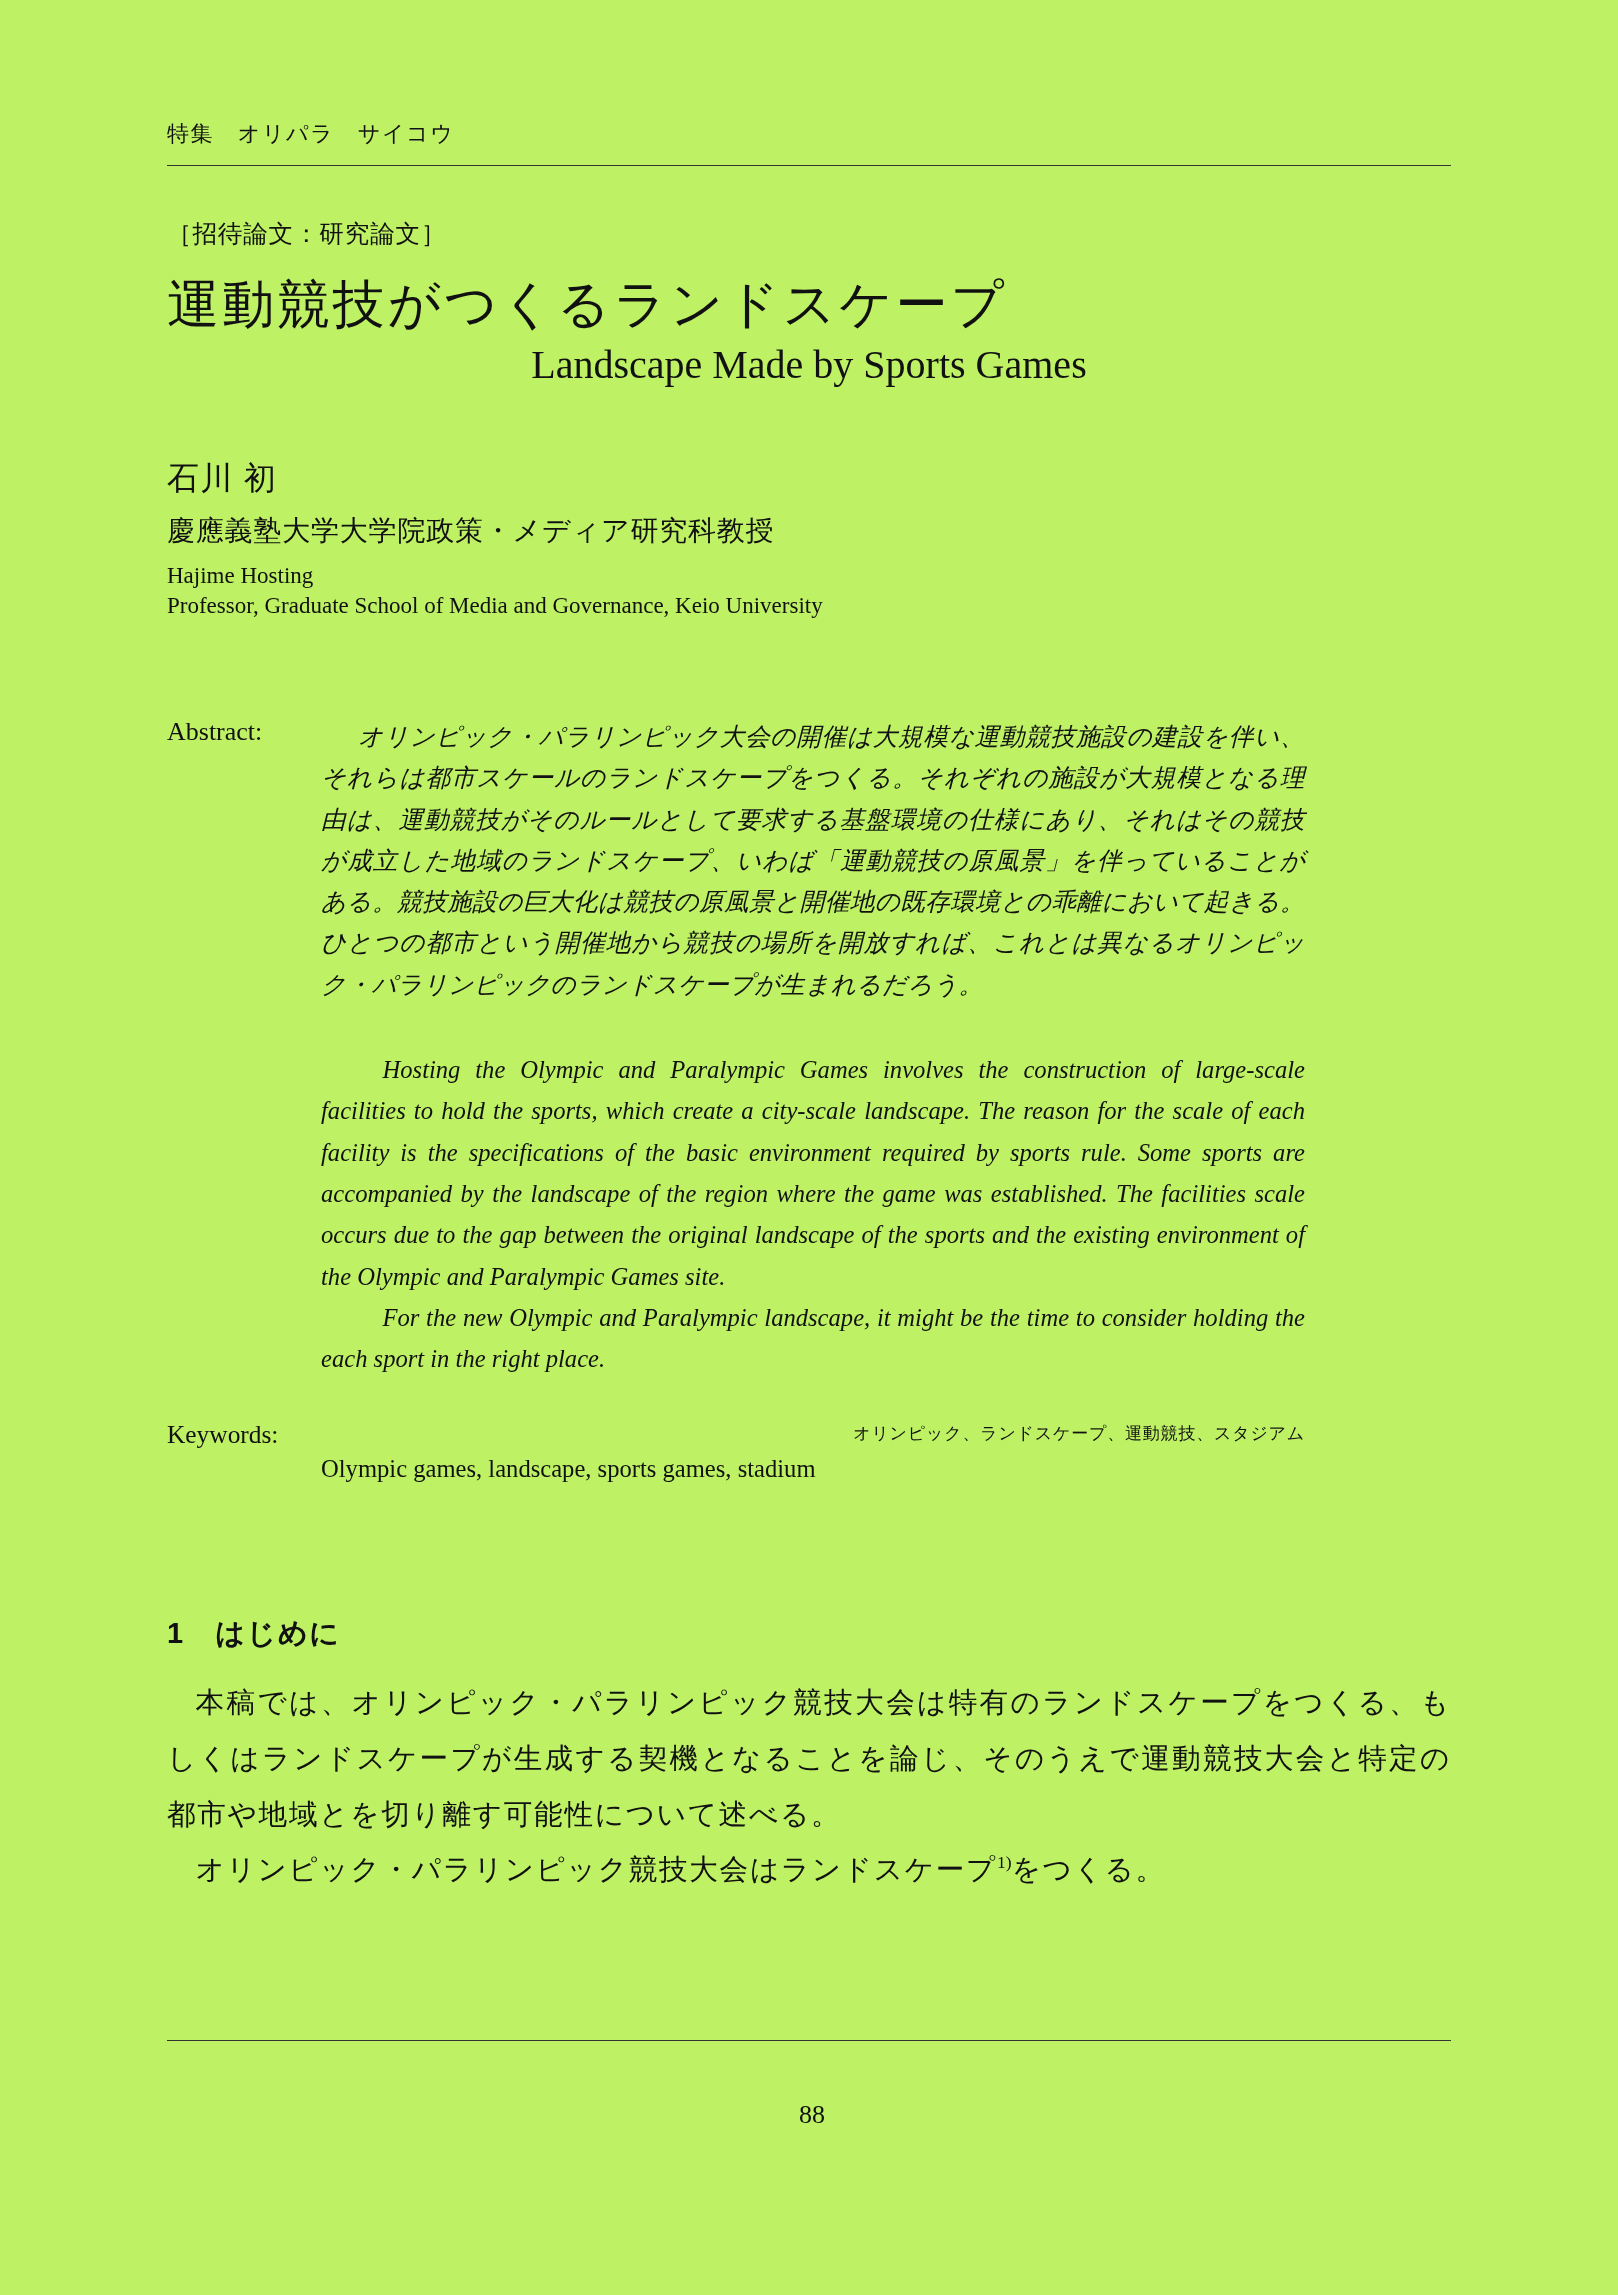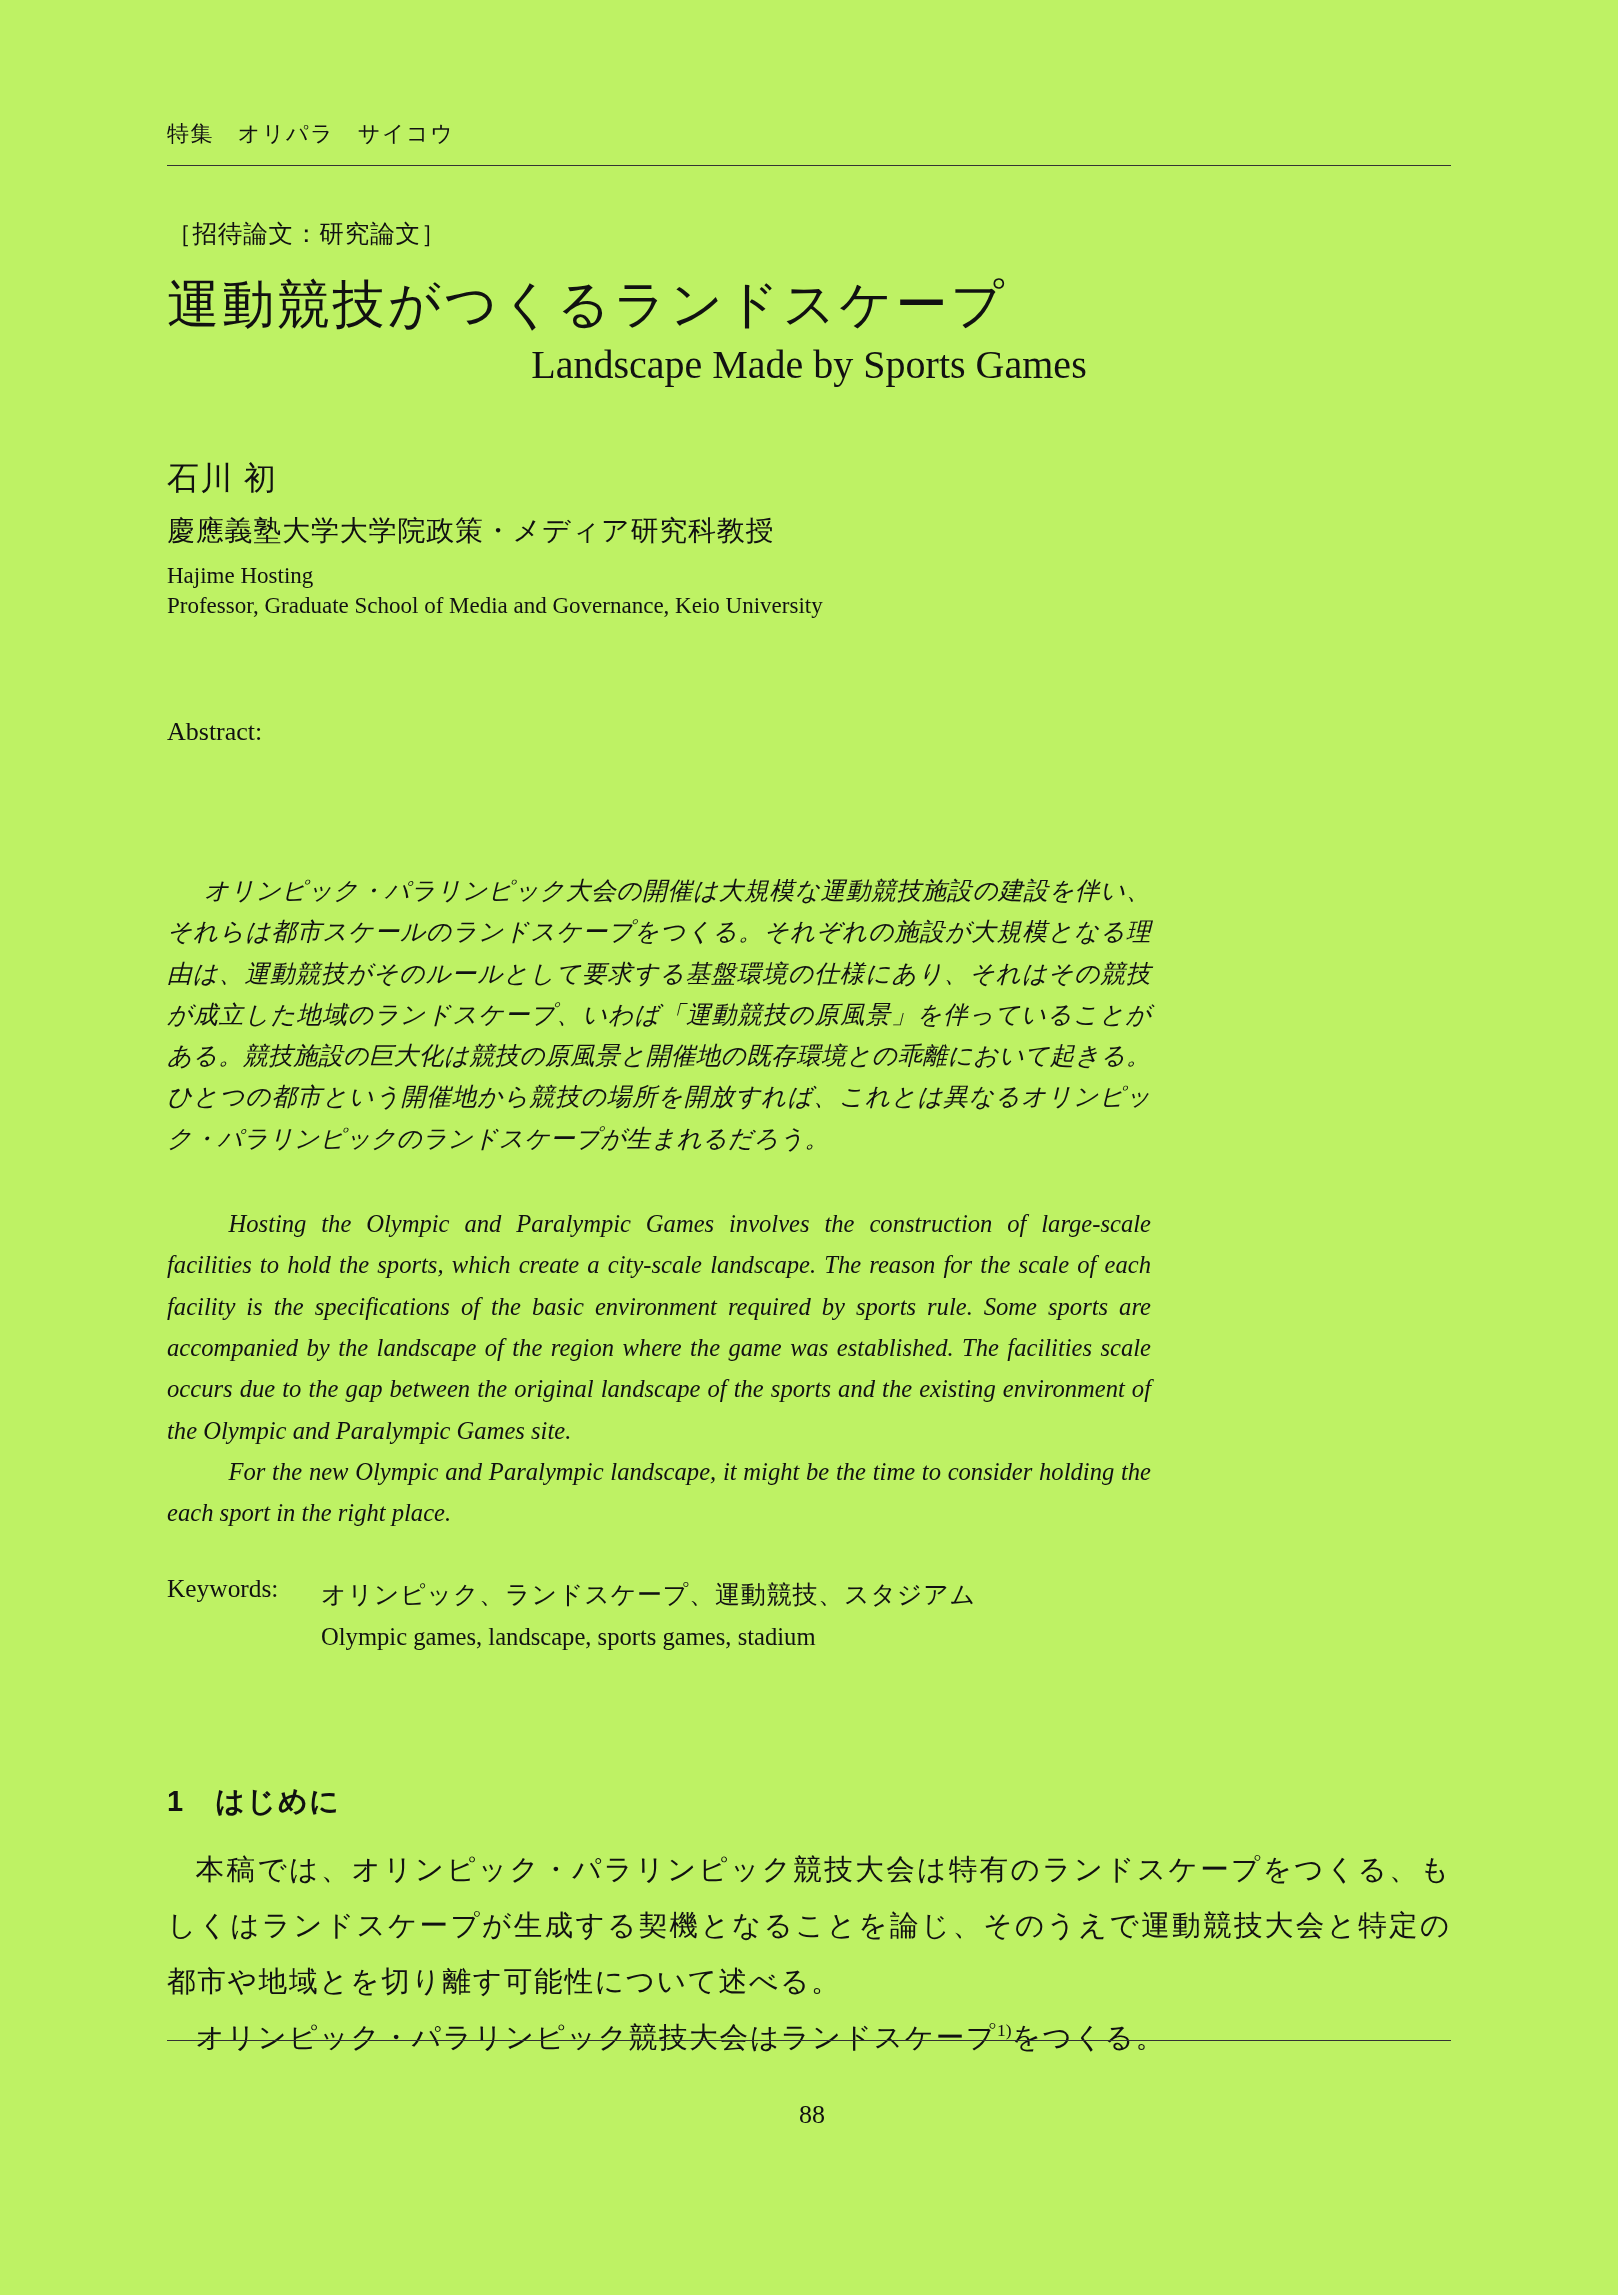--- a/index.html
+++ b/index.html
@@ -45,21 +45,21 @@
     text-align: center;
   }
 
   
   .author-ja { margin-top: 68px; font-size: 32px; letter-spacing: 1.6px; }
   .affil-ja  { margin-top: 11px; font-size: 28px; letter-spacing: 0.8px; }
   .author-en { margin-top: 12.7px; font-size: 23px; }
   .affil-en  { margin-top: 4px;  font-size: 23px; }
 
   
-  .abstract-row { margin-top: 97px; display: flex; align-items: flex-start; flex-direction: column; }
+  .abstract-row { margin-top: 97px; display: flex; align-items: flex-start; }
   .abstract-label {
     width: 154px;
     flex: 0 0 154px;
     font-size: 26px;
     padding-top: 1.6px;
   }
   .abstract-body { flex: 1 1 auto; max-width: 984px; font-style: italic; }
   .abstract-ja {
     font-size: 24.6px;
     line-height: 1.68;
@@ -77,21 +77,21 @@
   .abstract-en.first { margin-top: 44px; }
 
   
   .keywords-row { margin-top: 40px; display: flex; align-items: flex-start; }
   .keywords-label {
     width: 154px;
     flex: 0 0 154px;
     font-size: 25.4px;
   }
   .keywords-body { flex: 1 1 auto; max-width: 984px; }
-  .keywords-ja { font-size: 25px; line-height: 1.68; letter-spacing: 0.8px; }
+  .keywords-ja { font-size: 17px; line-height: 1.68; letter-spacing: 0.8px; text-align: right; }
   .keywords-en { font-size: 24.6px; line-height: 1.68; }
 
   
   .section-heading {
     margin-top: 125px;
     font-family: "Liberation Sans", "DejaVu Sans", sans-serif;
     font-size: 29px;
     font-weight: 700;
     letter-spacing: 1.6px;
   }

